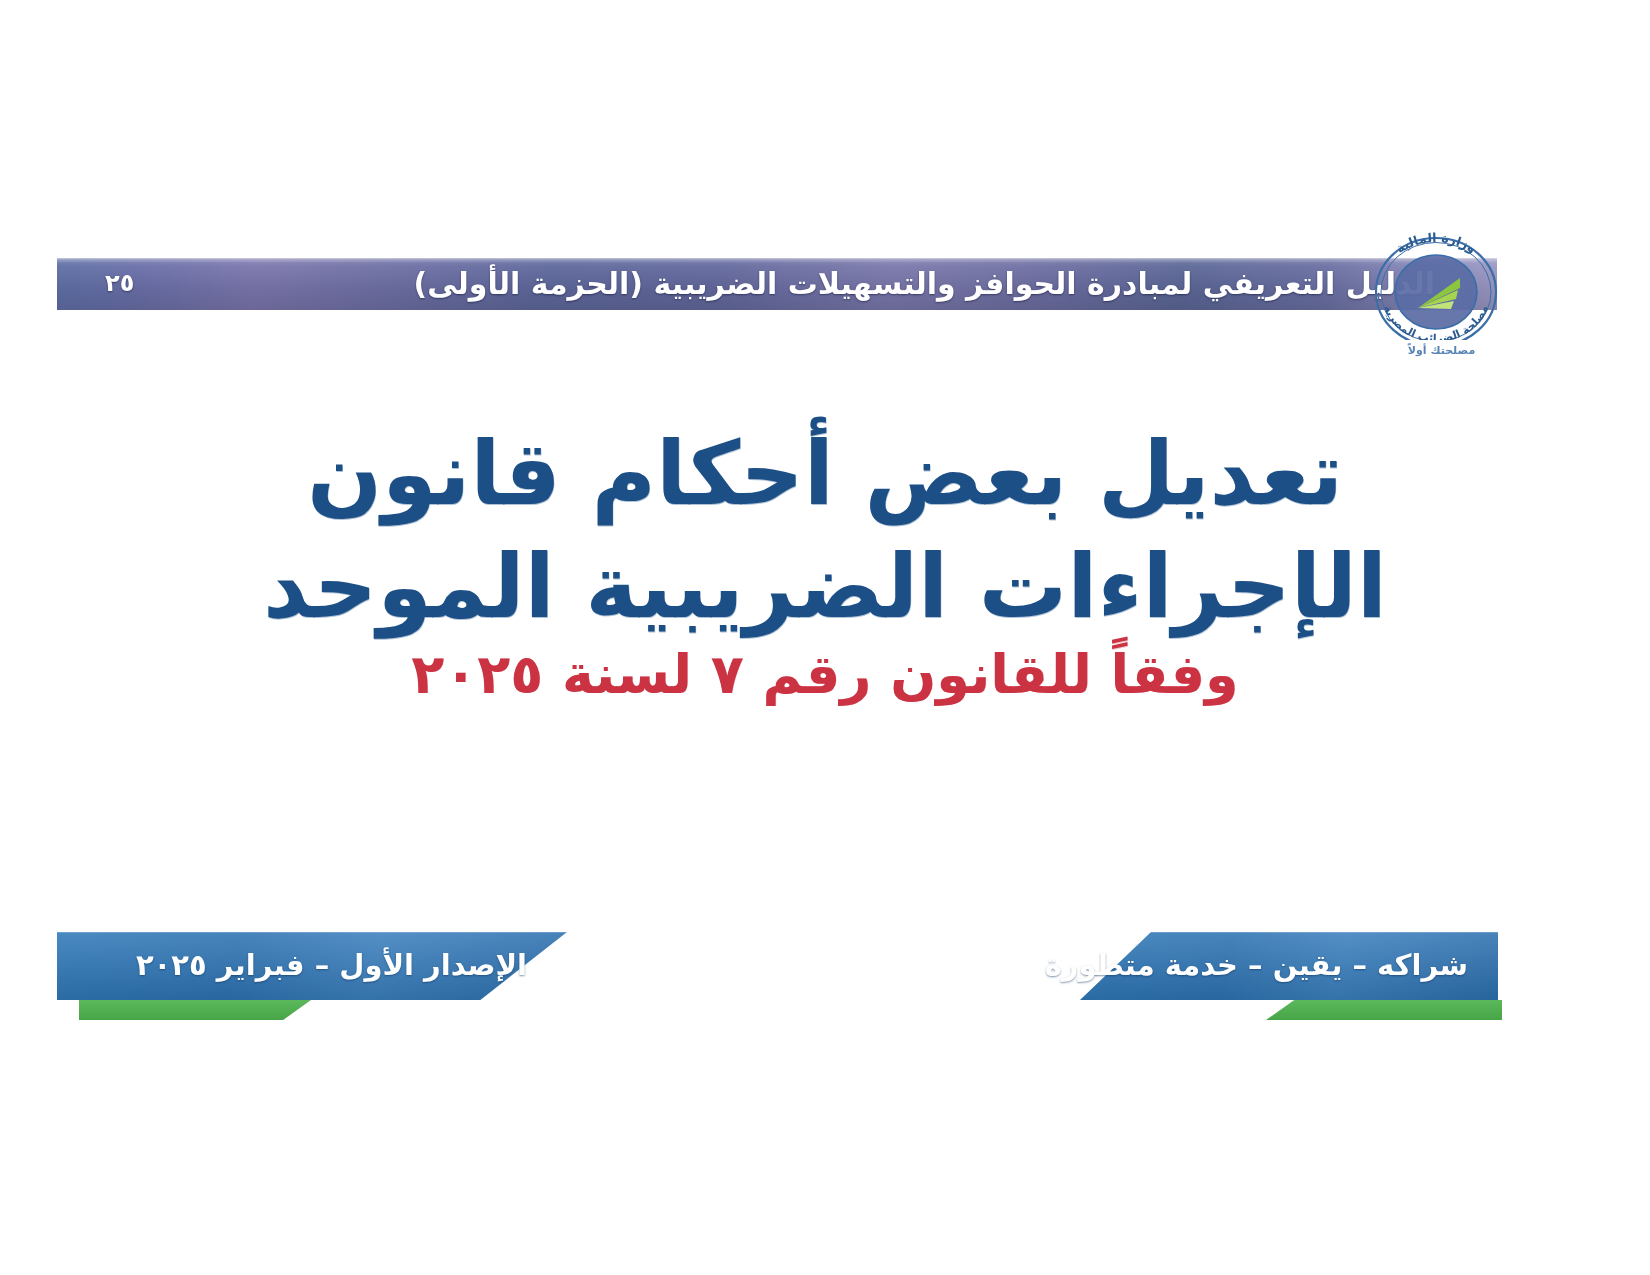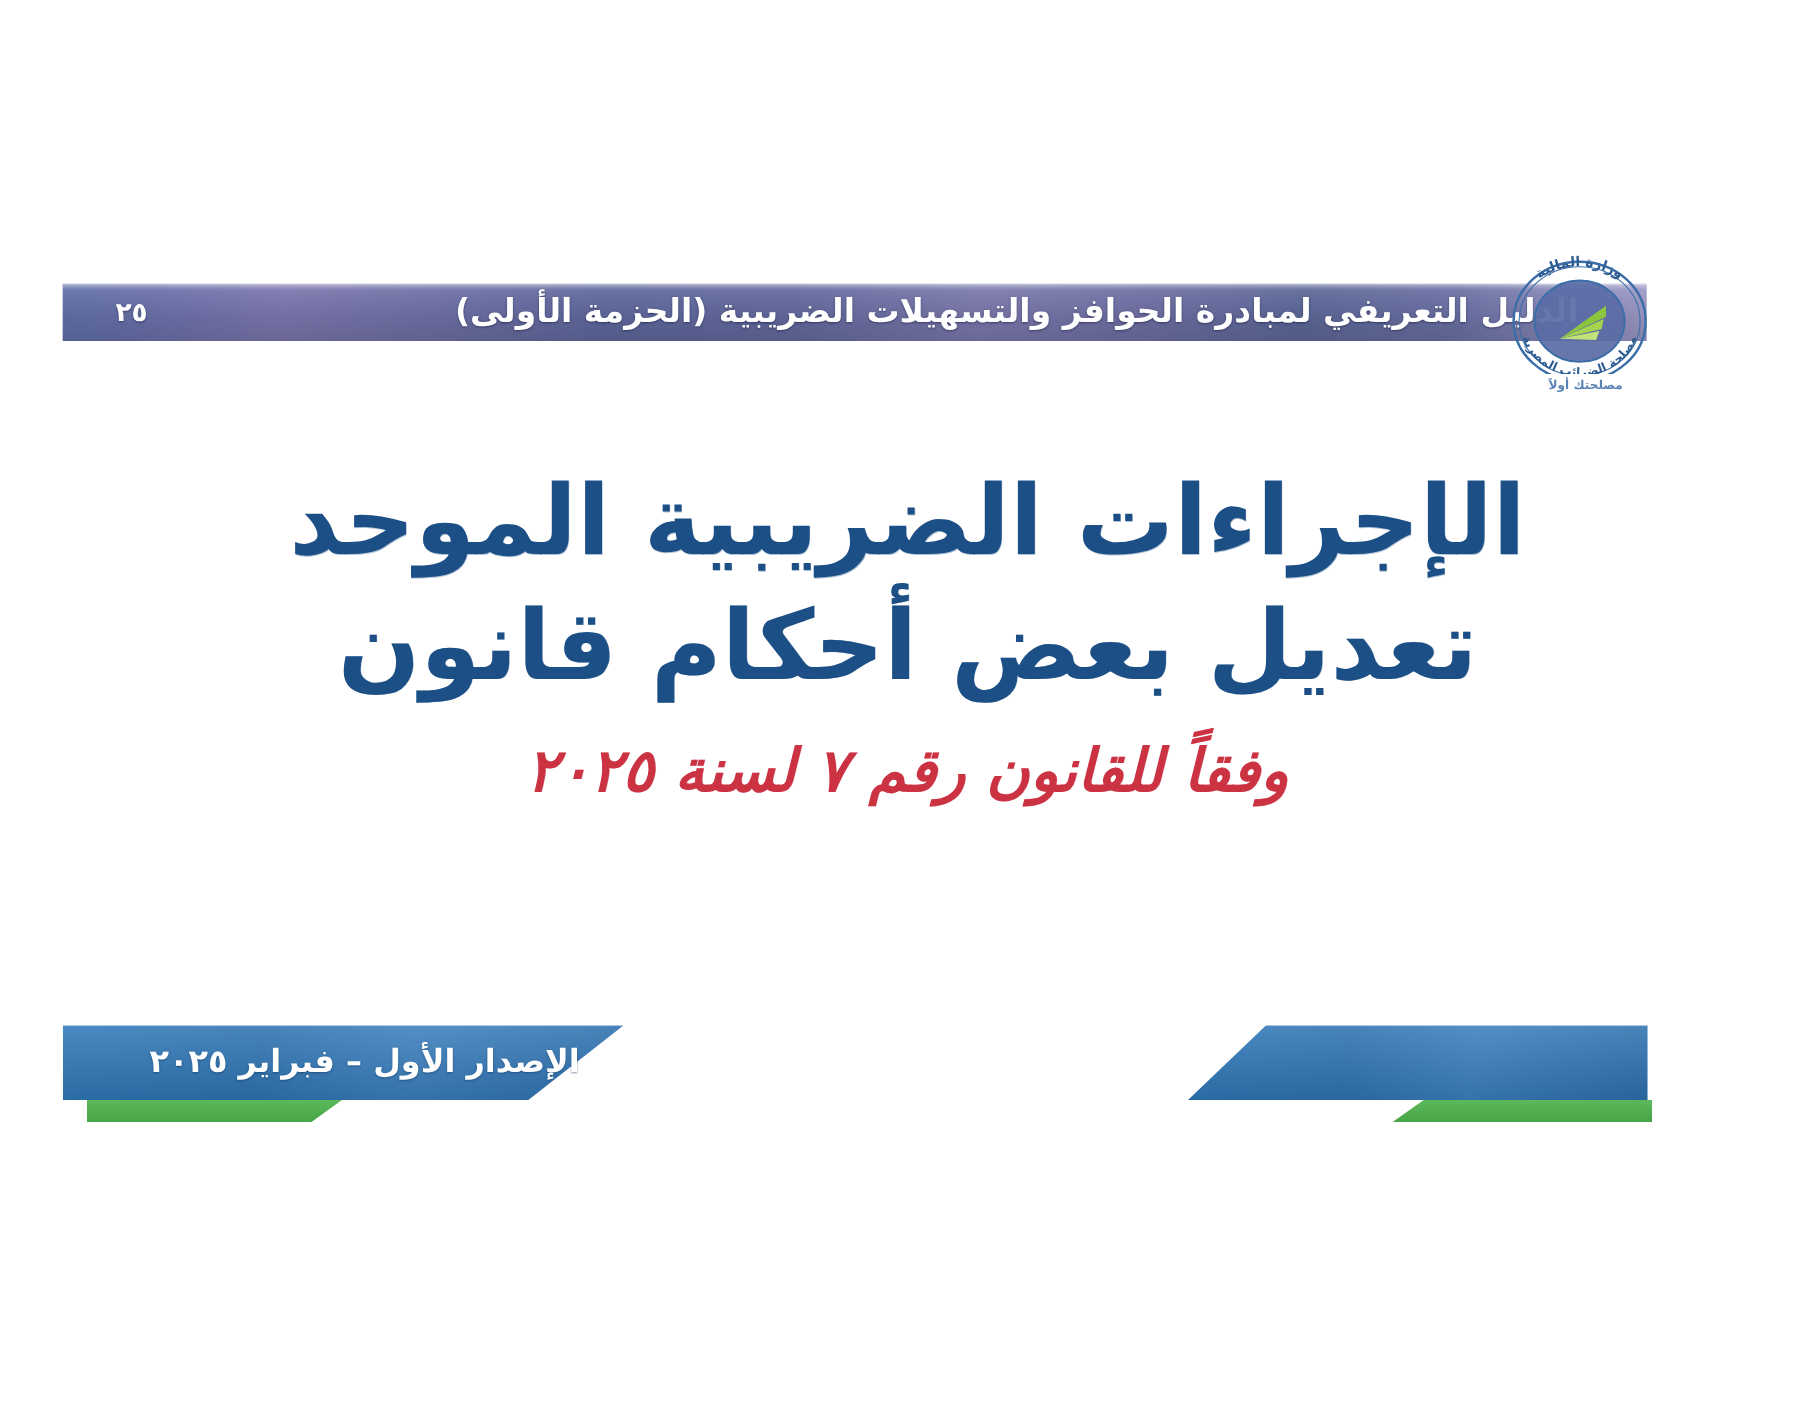--- a/index.html
+++ b/index.html
@@ -115,28 +115,26 @@
   .title-line {
     color: #1d4f87;
     font-size: 88px;
     font-weight: 700;
     line-height: 1.28;
     letter-spacing: -1px;
     white-space: nowrap;
     text-shadow: 0.5px 0.5px 0 rgba(29,79,135,0.35);
   }
   .subtitle-line {
-    margin-top: 26px;
     color: #cb3242;
     font-size: 54px;
     font-weight: 700;
     letter-spacing: -0.5px;
     white-space: nowrap;
     text-shadow: 0.4px 0.4px 0 rgba(203,50,66,0.3);
-    font-style: italic;
   }
 
   
   .bottom-zone {
     position: absolute;
     left: 0;
     right: 0;
     top: 932px;
     height: 130px;
   }
@@ -239,33 +237,34 @@
         <textPath href="#arcTop" startOffset="50%" text-anchor="middle">وزارة المالية</textPath>
       </text>
       <text font-size="11" font-weight="700" fill="#2c5b92" font-family="DejaVu Sans, sans-serif">
         <textPath href="#arcBot" startOffset="50%" text-anchor="middle">مصلحة الضرائب المصرية</textPath>
       </text>
     </svg>
     <div class="logo-tag">مصلحتك أولاً</div>
   </div>
 
   <div class="title-block">
+    <div class="title-line">تعديل بعض أحكام قانون</div>
     <div class="title-line">الإجراءات الضريبية الموحد</div>
-    <div class="title-line">تعديل بعض أحكام قانون</div>
     <div class="subtitle-line">وفقاً للقانون رقم ٧ لسنة ٢٠٢٥</div>
   </div>
 
   <div class="bottom-zone">
 
     <div class="ribbon" id="ribbon-left">
       <div class="blue"></div>
       <div class="green"></div>
       <div class="ribbon-text">الإصدار الأول – فبراير ٢٠٢٥</div>
     </div>
 
     <div class="ribbon" id="ribbon-right">
       <div class="blue"></div>
       <div class="green"></div>
+      <div class="ribbon-text">شراكه – يقين – خدمة متطورة</div>
     </div>
 
   </div>
 
 </div>
 
 </body></html>

